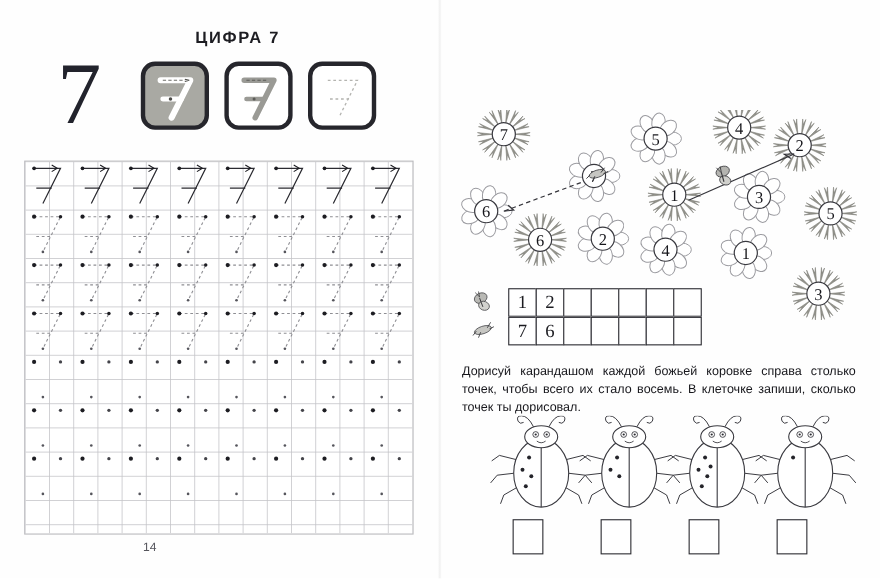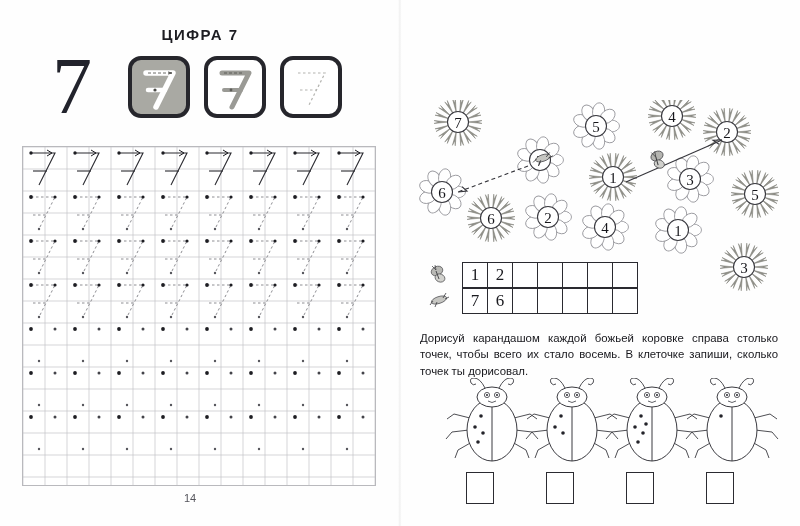--- a/index.html
+++ b/index.html
@@ -5,36 +5,36 @@
   html,body{margin:0;padding:0;background:#fff;}
   body{width:800px;height:526px;overflow:hidden;font-family:"Liberation Sans",sans-serif;}
   .book{position:relative;width:800px;height:526px;background:#ffffff;}
   .page{position:absolute;top:0;height:526px;background:#fefefe;}
   .page-left{left:0;width:400px;}
   .page-right{left:400px;width:400px;}
   .gutter{position:absolute;left:398px;top:0;width:4px;height:526px;
     background:linear-gradient(to right,#ffffff,#f2f2f2 40%,#ededed 50%,#fbfbfb 70%,#ffffff);}
 
   
-  .title{position:absolute;left:0;width:400px;top:26px;text-align:center;
+  .title{position:absolute;left:16px;width:400px;top:26px;text-align:center;
     font-size:15px;font-weight:bold;letter-spacing:1.5px;color:#1d1d22;}
   .big-seven{position:absolute;left:52px;top:46px;font-family:"Liberation Serif",serif;
     font-size:80px;line-height:80px;color:#22232c;font-weight:400;}
   .tiles{position:absolute;left:128px;top:56px;width:230px;height:70px;}
   .tile{position:absolute;top:0;width:62px;height:62px;border:4px solid #26262c;border-radius:13px;box-sizing:border-box;}
   .tile.t1{left:0;background:#a9a9a3;}
   .tile.t2{left:76px;background:#ffffff;}
   .tile.t3{left:152px;background:#ffffff;}
   .tile svg{position:absolute;left:0;top:0;}
 
   .grid-wrap{position:absolute;left:22px;top:146px;width:352px;height:338px;
     border:1px solid #b9b9bd;background:#fff;overflow:hidden;}
   .grid-wrap svg{display:block;}
 
-  .folio{position:absolute;bottom:22px;font-size:11px;color:#55555c;width:120px;text-align:center;}
+  .folio{position:absolute;bottom:22px;font-size:11px;color:#55555c;width:120px;text-align:left;}
   .folio-l{left:130px;}
 
   
   .rtext{position:absolute;left:420px;width:358px;font-size:11.4px;line-height:16.4px;
     color:#17171c;text-align:justify;}
   .rtext1{top:22px;}
   .rtext2{top:330px;}
 
   .flowers{position:absolute;left:400px;top:100px;width:400px;height:205px;}
   .flowers svg{position:absolute;left:0;top:0;}

